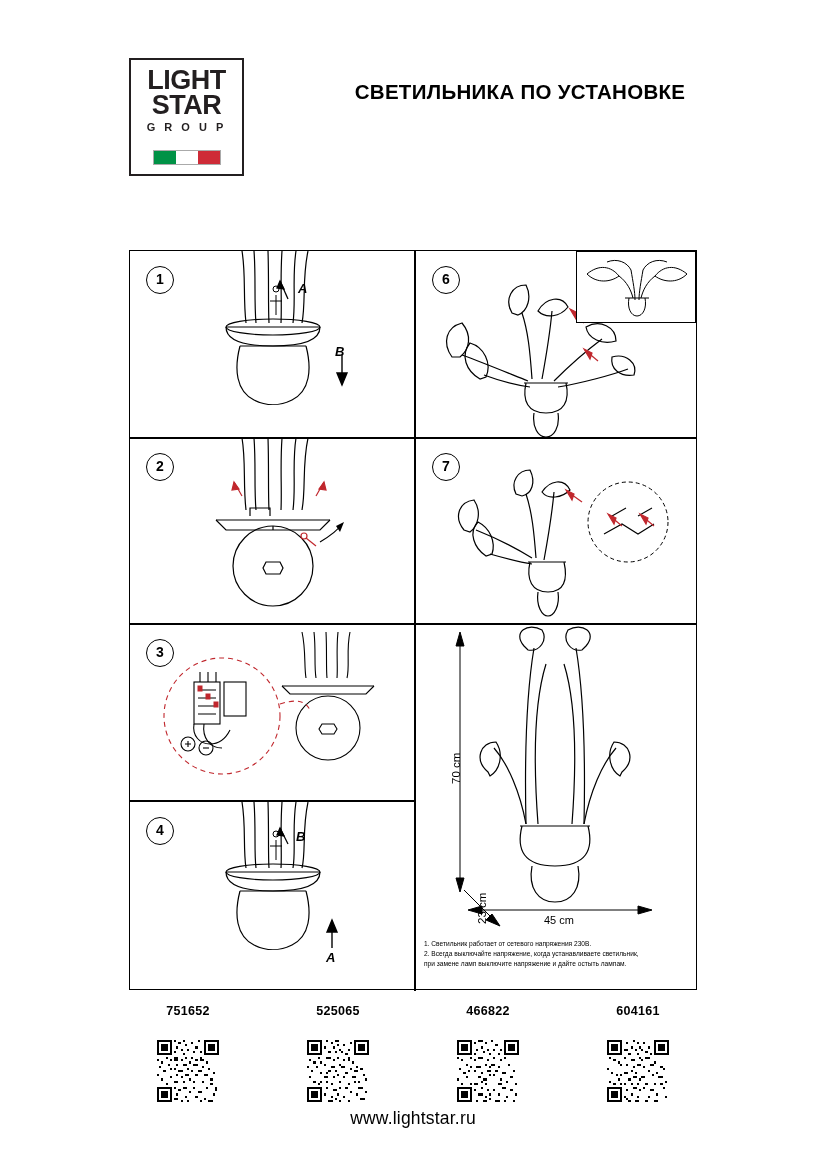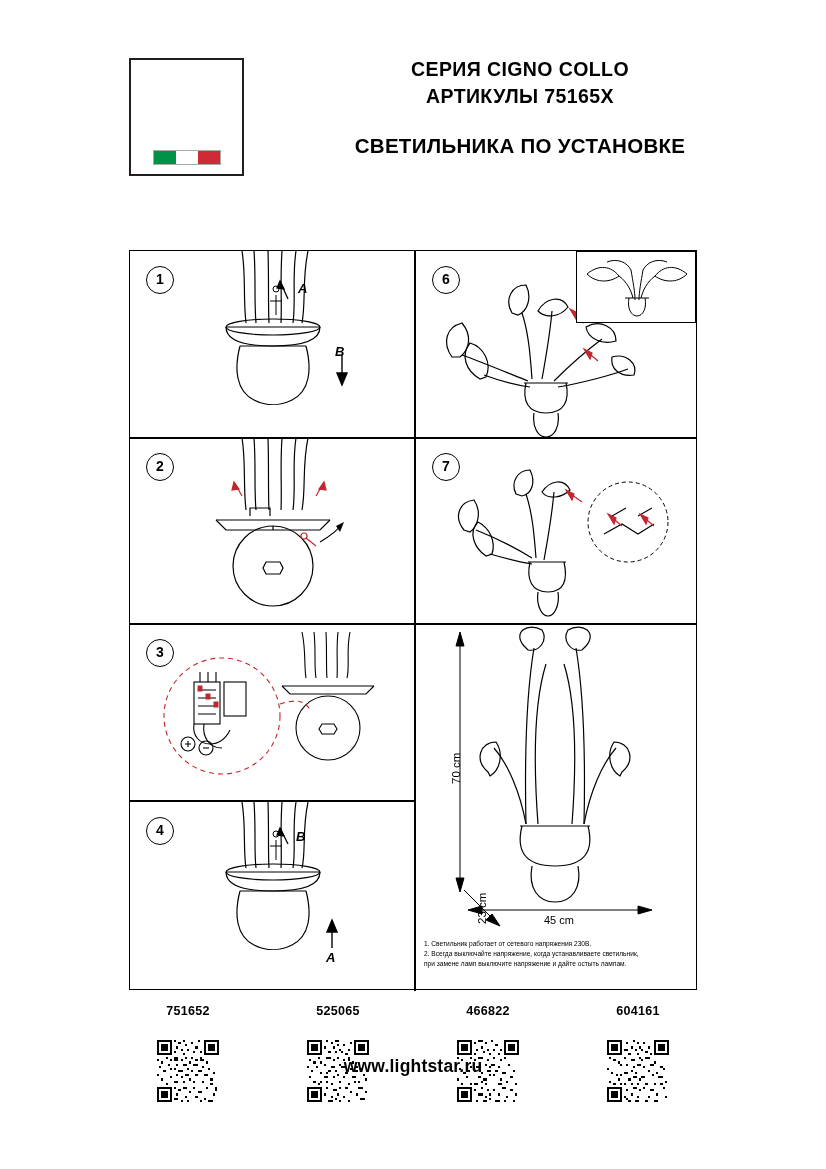--- a/index.html
+++ b/index.html
@@ -185,46 +185,47 @@
     margin-bottom: 22px;
   }
   .qr-img {
     width: 62px; height: 62px;
     margin: 0 auto;
     display: block;
   }
 
   .footer {
     position: absolute;
-    left: 0; top: 1056px;
+    left: 0; top: 1108px;
     width: 826px;
     text-align: center;
     font-size: 17.5px;
-    font-weight: bold;
+    font-weight: normal;
     letter-spacing: 0.2px;
   }
 </style>
 </head>
 <body>
 
 <div class="header">
 
   <div class="logo-box">
+    <div class="logo-inner">
+      <span class="logo-line">LIGHT</span>
+      <span class="logo-line">STAR</span>
+      <span class="logo-group">G R O U P</span>
+    </div>
     <div class="flag">
       <i class="g"></i>
         <i class="w"></i>
         <i class="r"></i>
     </div>
   </div>
 
   <div class="head-text">
-    <div class="head-title">
-      <div>СЕРИЯ CIGNO COLLO</div>
-      <div>АРТИКУЛЫ 75165X</div>
-    </div>
     <div class="head-sub">
       <div>СВЕТИЛЬНИКА ПО УСТАНОВКЕ</div>
     </div>
   </div>
 </div>
 
 <div class="grid">
   <div class="v-div"></div>
   <div class="h-l1"></div>
   <div class="h-l2"></div>

